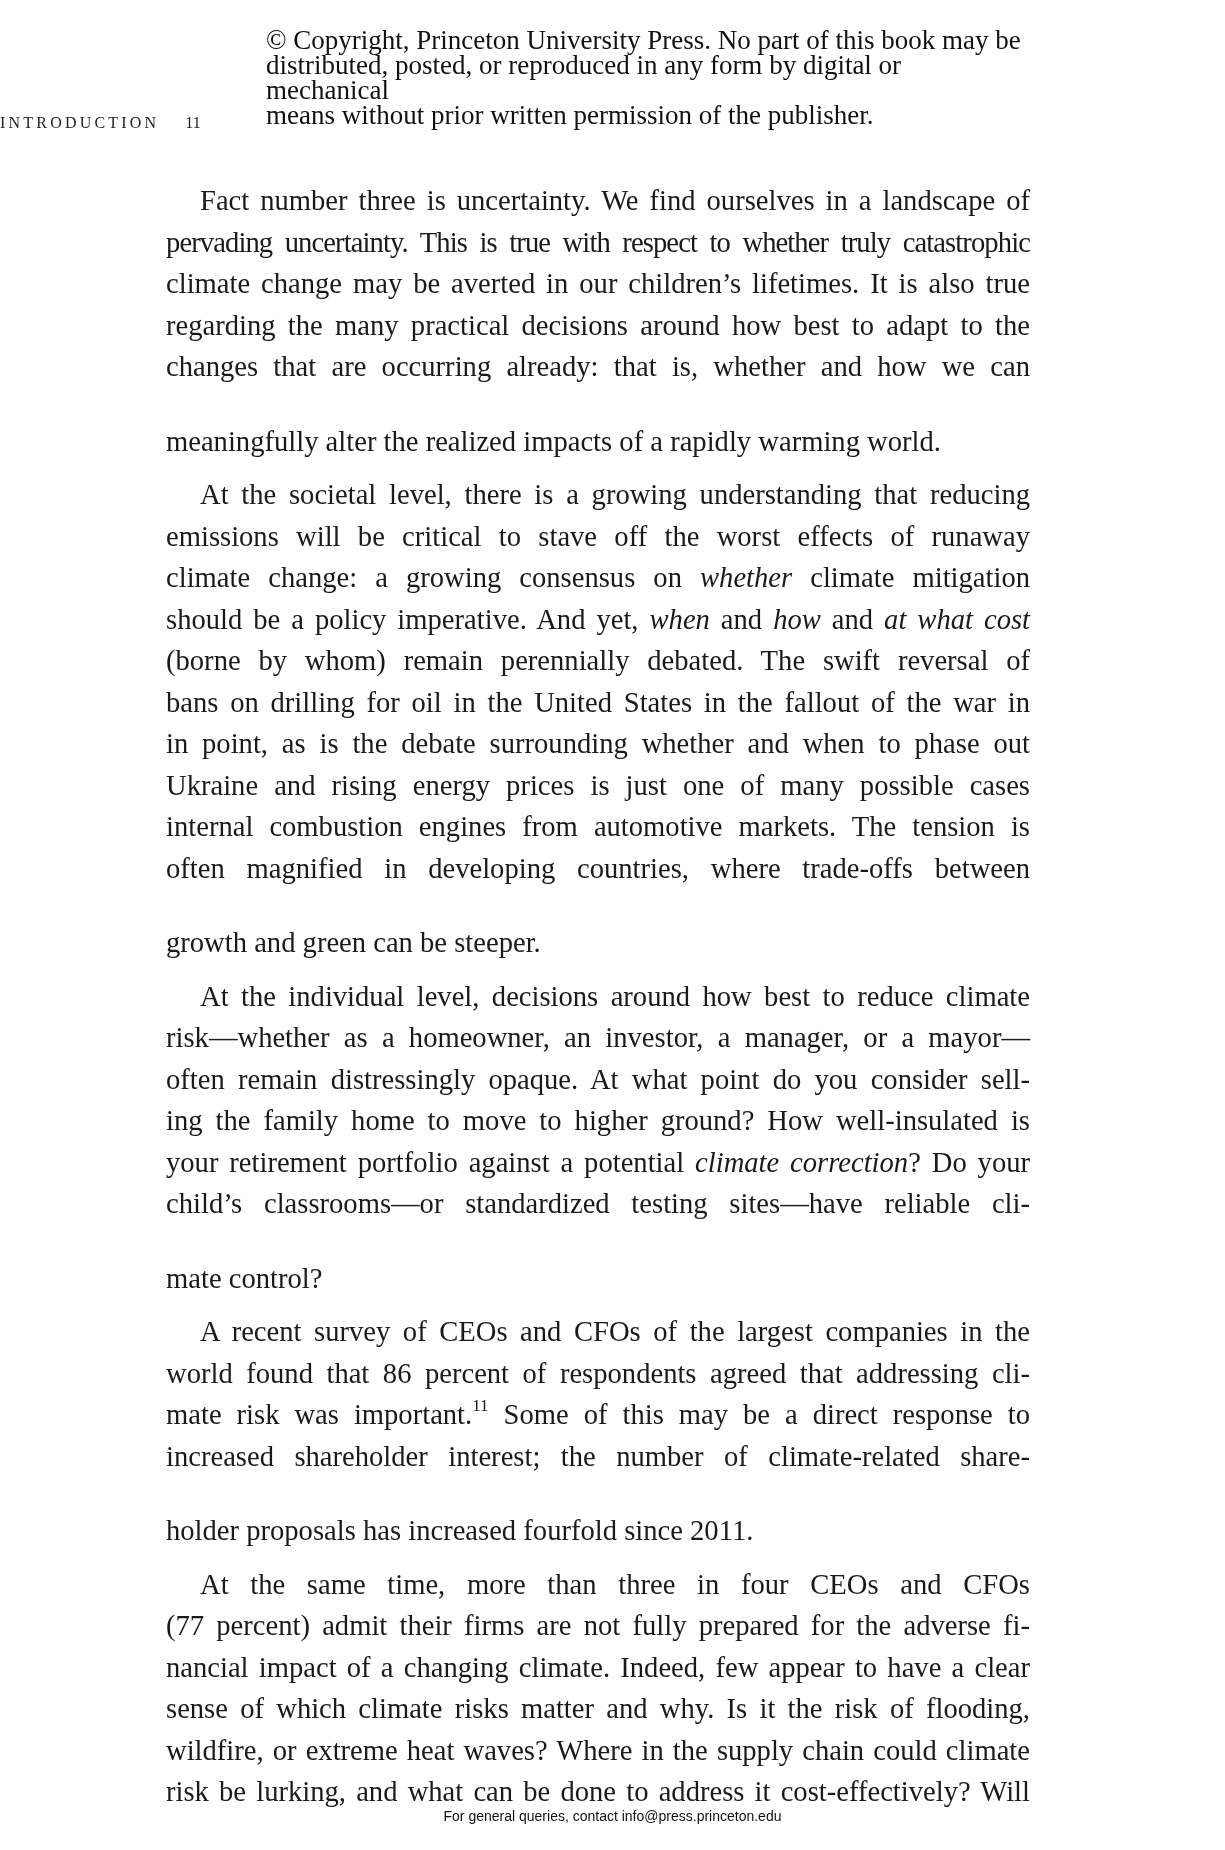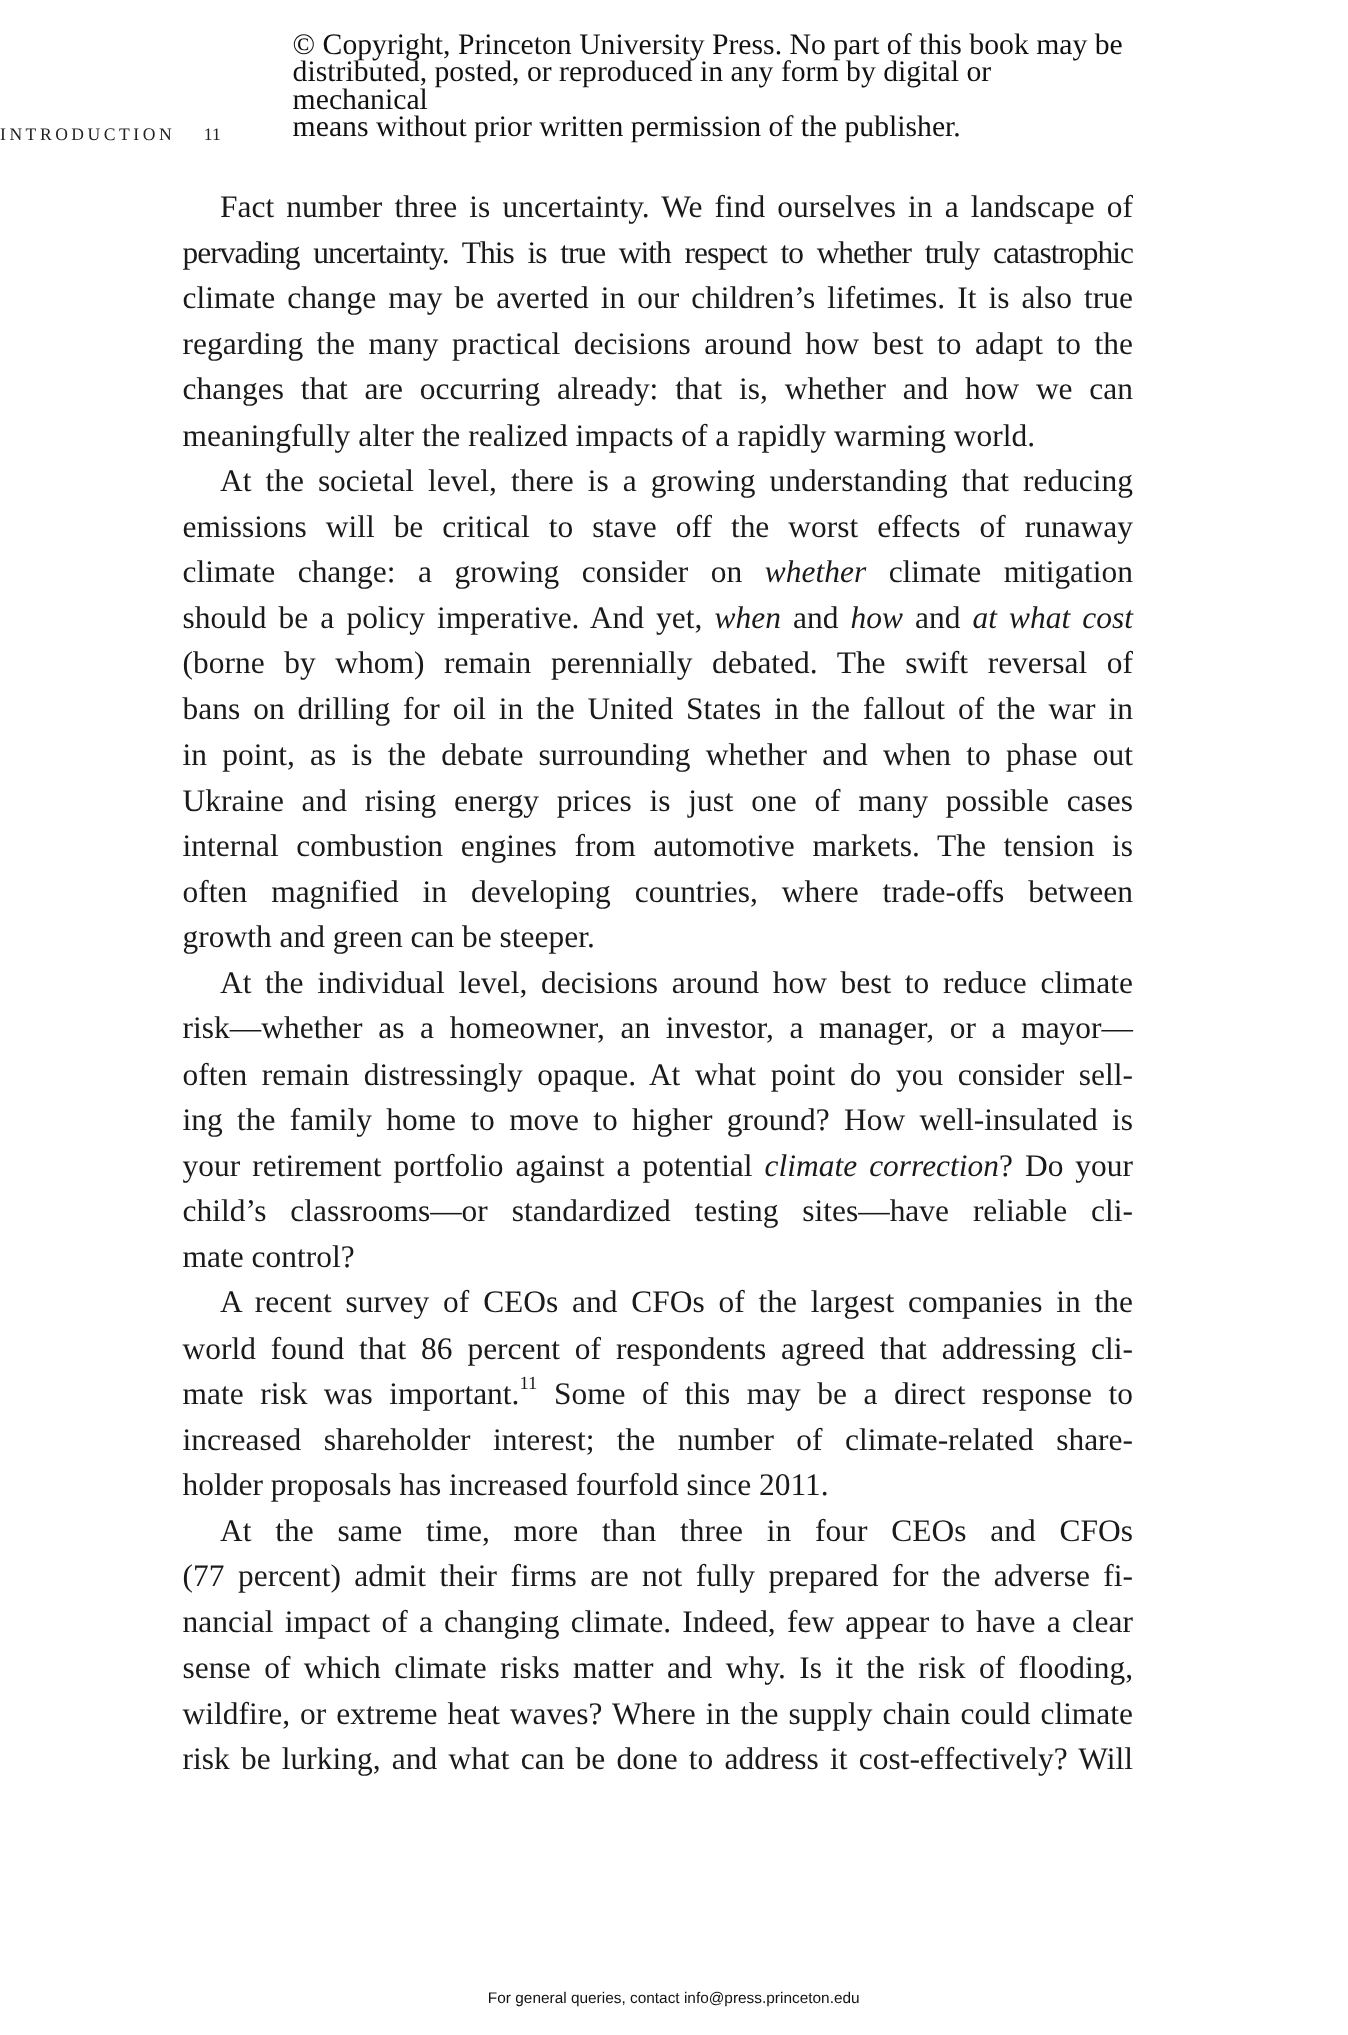--- a/index.html
+++ b/index.html
@@ -13,22 +13,22 @@
     position: absolute; left: 0; width: 1225px; top: 114px; text-align: left;
     font-family: "Liberation Serif", serif; font-size: 16px; letter-spacing: 3.2px; color: #222;
   }
   .running-head .pg { margin-left: 26px; letter-spacing: 0; font-size: 16px; }
   .body-text {
     position: absolute; left: 166px; top: 168px; width: 864px;
     font-family: "Liberation Serif", serif; font-size: 28.6px; line-height: 41.5px;
     color: #1a1a1a;
   }
   .line { display: block; white-space: nowrap; text-align: justify; text-align-last: justify; height: 41.5px; }
-  .line.last { text-align-last: left; }
-  .line.indent { padding-left: 34px; }
+  .line.last { text-align-last: left; margin-top: 33px; }
+  .line.indent { padding-left: 34px; margin-top: 12px; }
   .line.tight { letter-spacing: -0.9px; word-spacing: -2px; }
   em { font-style: italic; }
   sup { font-size: 17px; line-height: 0; vertical-align: 13px; }
   .footer {
     position: absolute; left: 0; width: 1225px; top: 1832px; text-align: center;
     font-family: "Liberation Sans", sans-serif; font-size: 14px; color: #111;
     transform: translateY(-24px);
   }
 </style>
 </head>
@@ -51,21 +51,21 @@
     <span class="line tight">pervading uncertainty. This is true with respect to whether truly catastrophic</span>
     <span class="line">climate change may be averted in our children’s lifetimes. It is also true</span>
     <span class="line">regarding the many practical decisions around how best to adapt to the</span>
     <span class="line">changes that are occurring already: that is, whether and how we can</span>
     <span class="line last">meaningfully alter the realized impacts of a rapidly warming world.</span>
   </div>
 
   <div>
     <span class="line indent">At the societal level, there is a growing understanding that reducing</span>
     <span class="line">emissions will be critical to stave off the worst effects of runaway</span>
-    <span class="line"><span>climate change: a growing consider on </span><em>whether</em><span> climate mitigation</span></span>
+    <span class="line"><span>climate change: a growing consensus on </span><em>whether</em><span> climate mitigation</span></span>
     <span class="line"><span>should be a policy imperative. And yet, </span><em>when</em><span> and </span><em>how</em><span> and </span><em>at what cost</em></span>
     <span class="line">(borne by whom) remain perennially debated. The swift reversal of</span>
     <span class="line">bans on drilling for oil in the United States in the fallout of the war in</span>
     <span class="line">in point, as is the debate surrounding whether and when to phase out</span>
     <span class="line">Ukraine and rising energy prices is just one of many possible cases</span>
     <span class="line">internal combustion engines from automotive markets. The tension is</span>
     <span class="line">often magnified in developing countries, where trade-offs between</span>
     <span class="line last">growth and green can be steeper.</span>
   </div>
 

